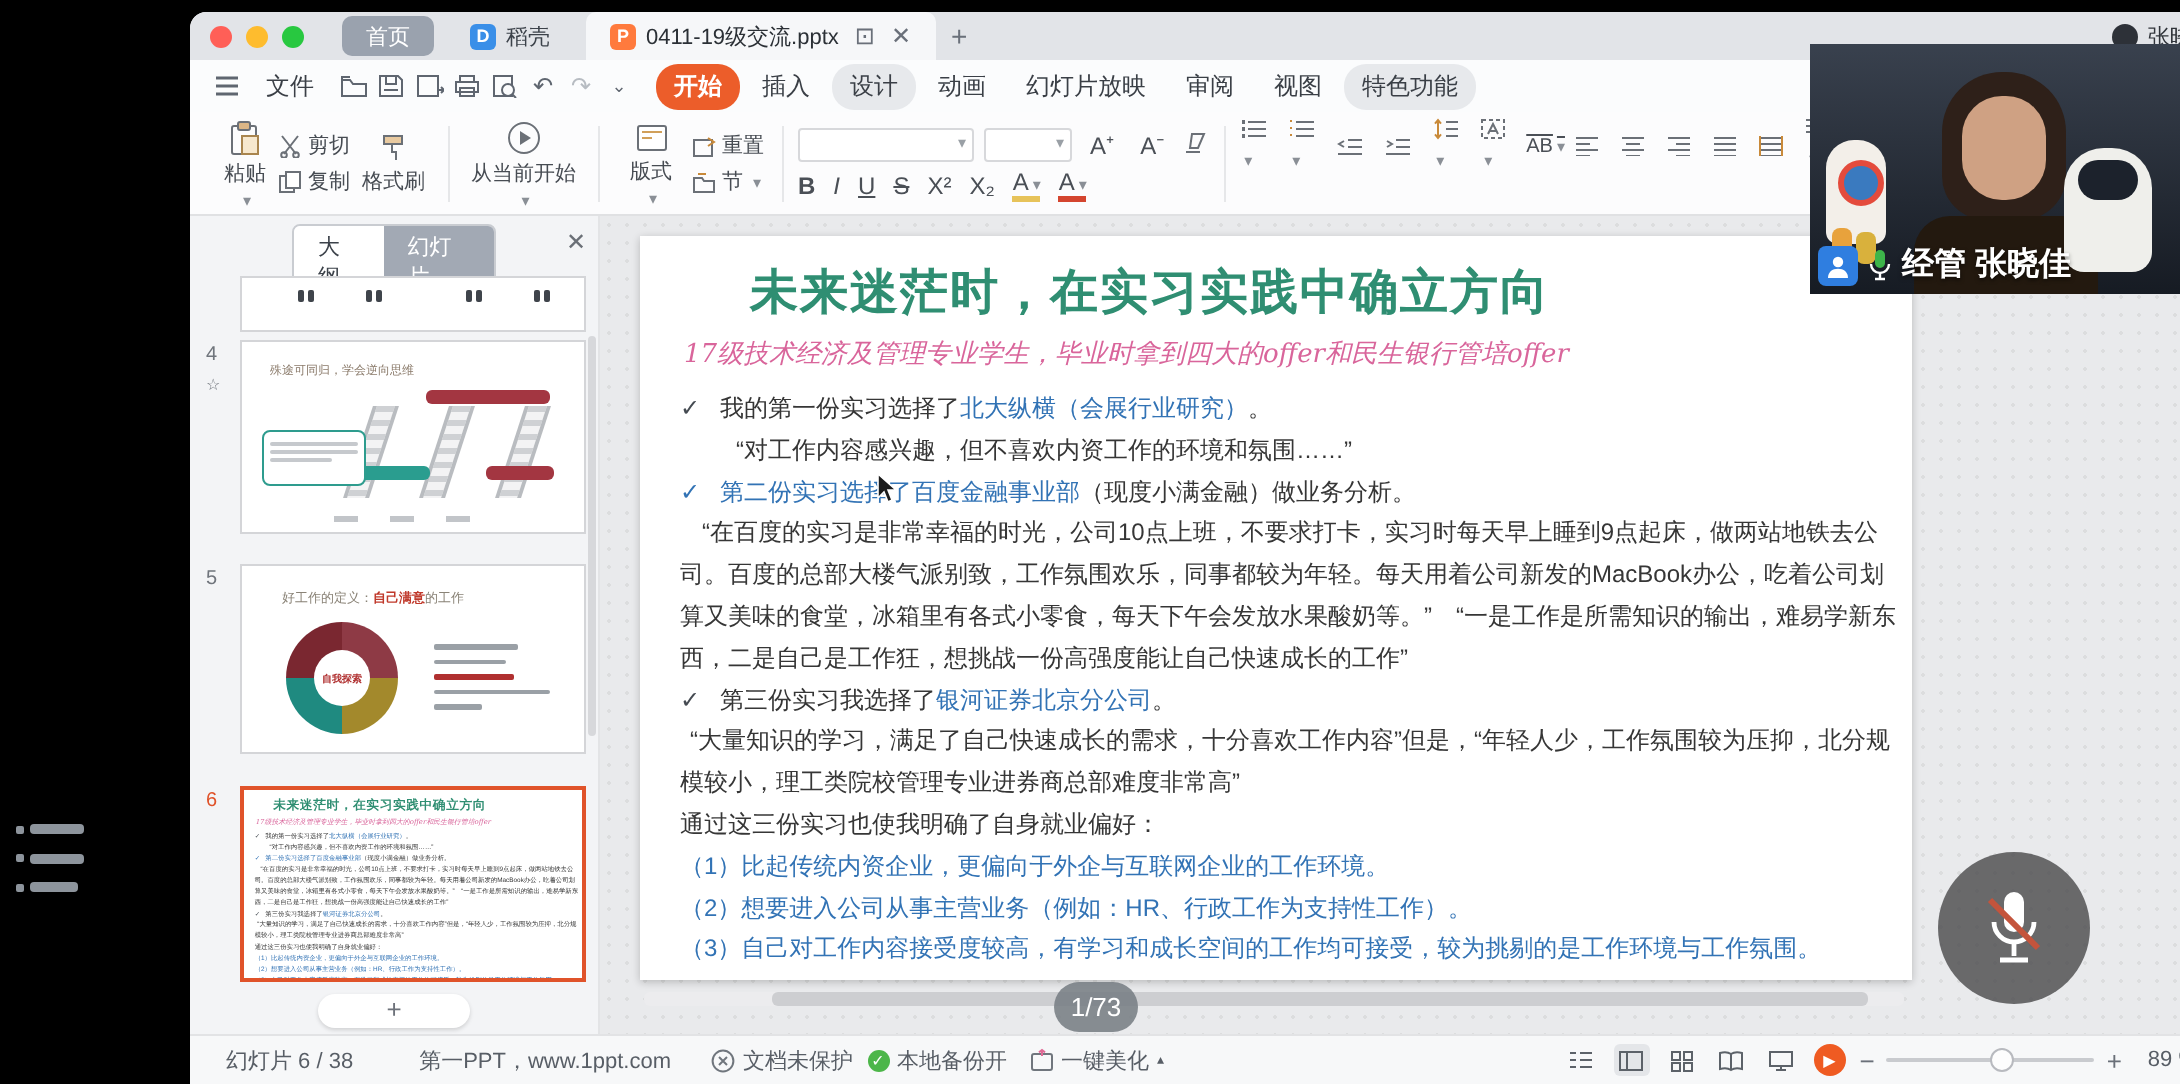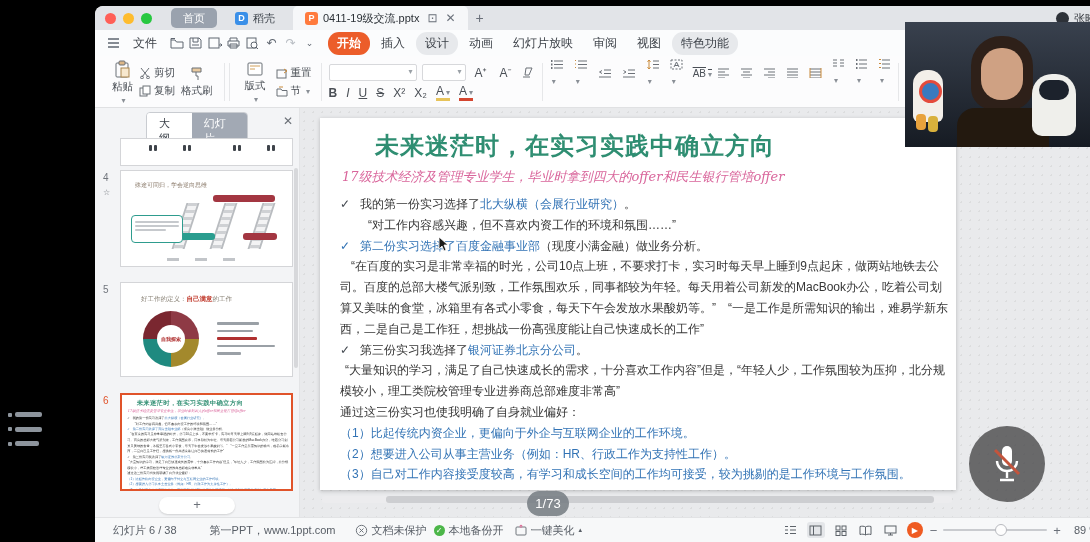--- a/index.html
+++ b/index.html
@@ -242,20 +242,29 @@
         </div>
         <div class="rbig">
           <svg width="16" height="16">
               <path d="M3 2h9v4H3z" fill="#e9caa0" stroke="#6b7077"></path>
               <path d="M7 6v4h2v4" fill="none" stroke="#6b7077"></path>
             </svg>
           <span>格式刷</span>
         </div>
       </div>
       <div class="rsep"></div>
+      <div class="rgroup">
+        <div class="rbig dd">
+          <svg width="18" height="18">
+              <circle cx="9" cy="9" r="7.5" fill="none" stroke="#6b7077"></circle>
+              <path d="M7 5.5v7l5.5-3.5z" fill="#6b7077"></path>
+            </svg>
+          <span>从当前开始</span>
+        </div>
+      </div>
       <div class="rsep"></div>
       <div class="rgroup">
         <div class="rbig dd" style="margin-left:4px">
           <svg width="18" height="16">
               <rect x="2" y="2" width="14" height="12" rx="1" fill="#fff" stroke="#6b7077"></rect>
               <path d="M4 5h10M4 8h5" stroke="#d1a05a"></path>
             </svg>
           <span>版式</span>
         </div>
         <div class="rcol" style="margin-left:4px">
@@ -639,20 +648,35 @@
         </span>
     </div>
   </div>
 
   <div id="webcam">
     <div class="rocket"></div>
     <div class="hair"></div>
     <div class="face"></div>
     <div class="body-sh"></div>
     <div class="astro"></div>
+    <div id="cam-name">
+      <span class="av">
+        <svg width="12" height="12">
+            <circle cx="6" cy="4" r="2.6" fill="#fff"></circle>
+            <path d="M1 12c0-3 2.2-4.6 5-4.6S11 9 11 12z" fill="#fff"></path>
+          </svg>
+      </span>
+      <span class="mic">
+        <svg width="12" height="17">
+            <rect x="3.5" y="1" width="5" height="9" rx="2.5" fill="#3db54a"></rect>
+            <path d="M1.5 8a4.5 4.5 0 0 0 9 0M6 12.5V15M3.5 15.5h5" fill="none" stroke="#fff" stroke-width="1.2"></path>
+          </svg>
+      </span>
+      <span class="nm">经管 张晓佳</span>
+    </div>
   </div>
 
   <div id="micmute">
     <svg width="34" height="44">
       <rect x="12" y="4" width="10" height="20" rx="5" fill="#fff"></rect>
       <path d="M7 19a10 10 0 0 0 20 0M17 29v7M10 38h14" fill="none" stroke="#fff" stroke-width="2.4"></path>
       <path d="M5 8 29 32" stroke="#c4543c" stroke-width="3"></path>
     </svg>
   </div>
 

